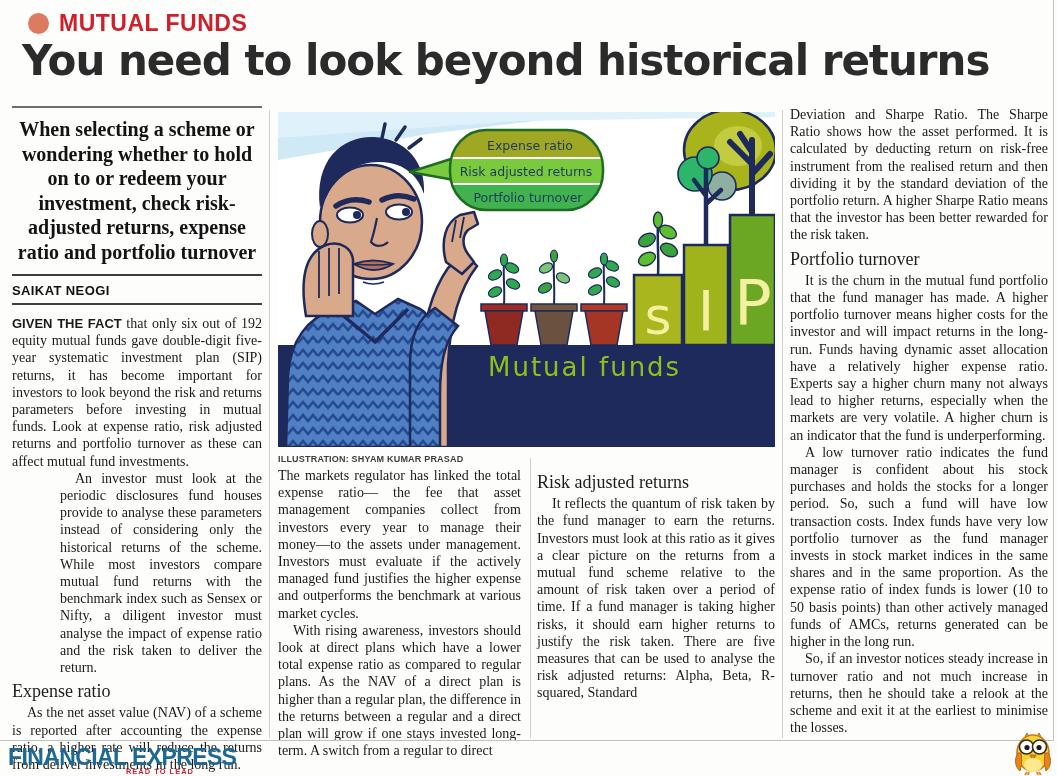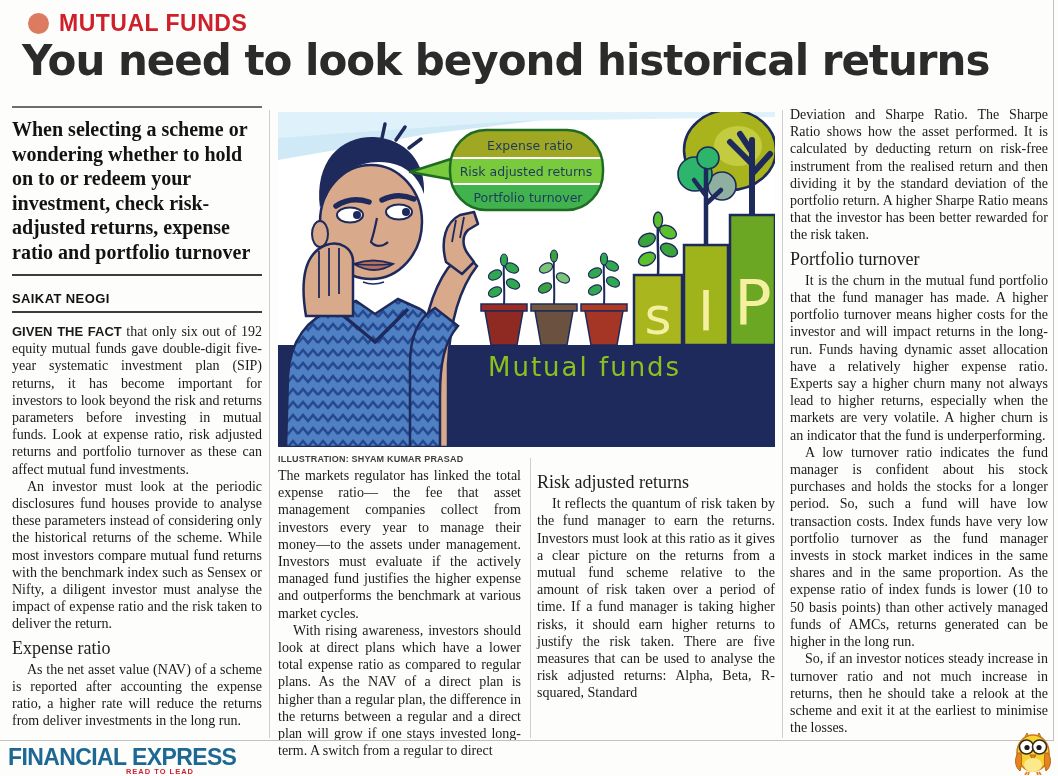--- a/index.html
+++ b/index.html
@@ -17,27 +17,27 @@
     font-size:42px; letter-spacing:-1px; color:#2b2b2b; }
 
   
   .bodytext { font-size:14px; line-height:17.2px; text-align:justify; color:#1a1a1a; }
   .ind { text-indent:15px; }
   .subhead { font-family:"Liberation Serif", serif; font-weight:500; font-size:18px;
     color:#1d1d1d; margin:7px 0 4px 0; }
   .lead-in { font-family:"Liberation Sans", sans-serif; font-weight:bold; font-size:13px; }
 
   #col1 { left:12px; top:106px; width:250px; border-top:2px solid #6e6e6e; padding-top:9px; }
-  #col1-intro { font-weight:bold; font-size:20px; line-height:24.5px; color:#131313; }
+  #col1-intro { font-weight:bold; font-size:20px; line-height:24.5px; color:#131313;text-align:center; }
   #byline-box { margin-top:10px; border-top:2px solid #3c3c3c; border-bottom:2px solid #3c3c3c;
-    padding:13px 0 4px 0; }
+    padding:5px 0 4px 0; }
   #byline { font-family:"Liberation Sans", sans-serif; font-weight:bold; font-size:13px;
     letter-spacing:.4px; color:#111; }
   #col1 .bodytext { margin-top:10px; }
-  #col1 p + p { margin-top:0; }
+  #col1 p + p { margin-top:0;margin-left:48px; }
 
   #middle { left:278px; top:112px; width:497px; }
   #illu-credit { margin-top:3px; text-align:left; font-family:"Liberation Sans",sans-serif;
     font-weight:bold; font-size:9px; letter-spacing:.2px; color:#3e3e3e; }
   #mid-cols { display:flex; margin-top:3px; }
   #col2 { width:243px; }
   #col3 { width:238px; margin-left:16px; }
 
   #col4 { left:790px; top:106px; width:258px; }
 

